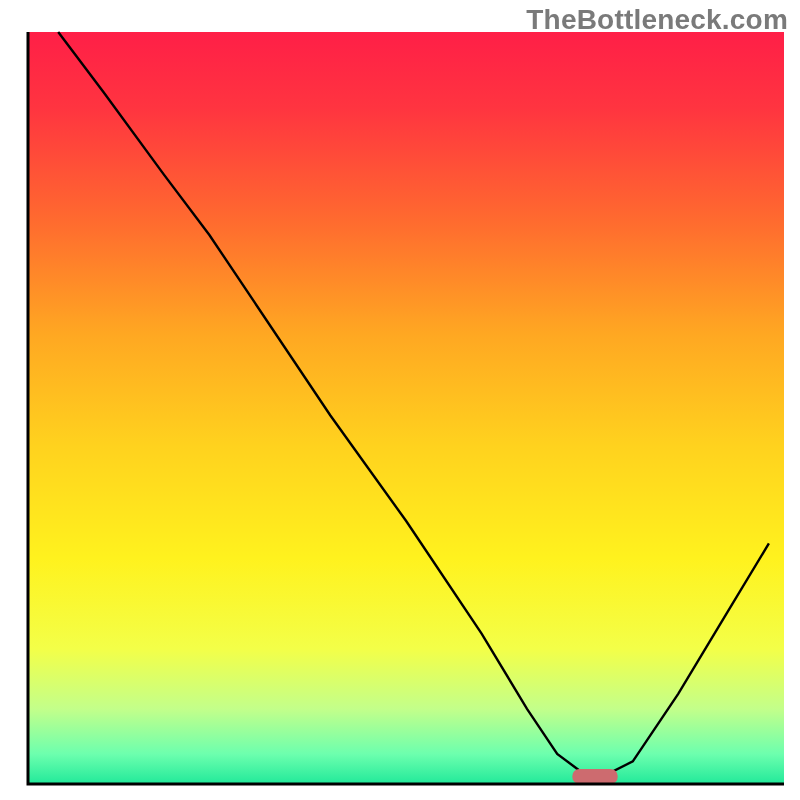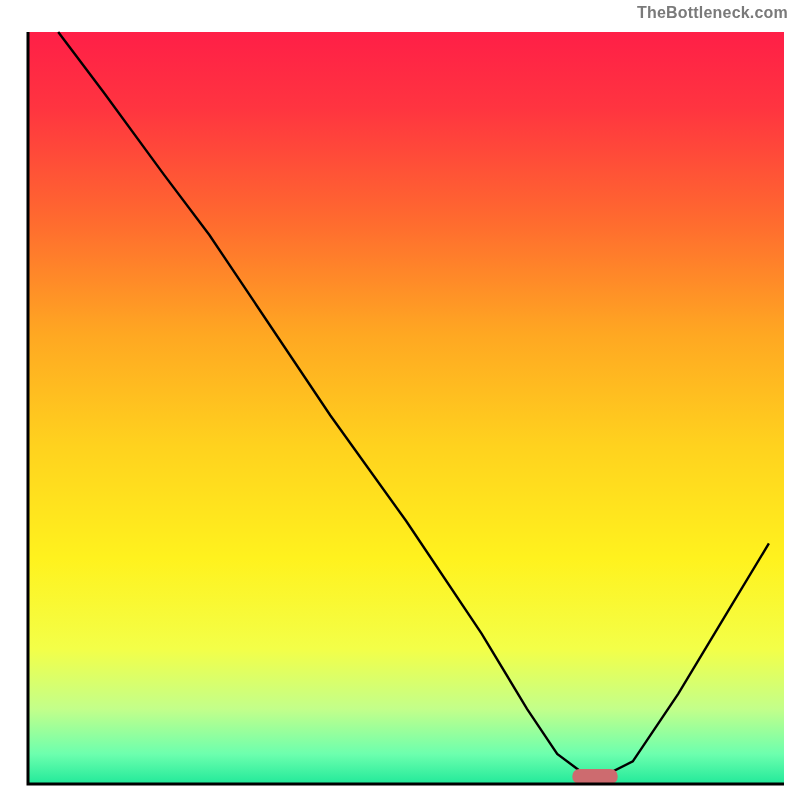--- a/index.html
+++ b/index.html
@@ -13,21 +13,21 @@
   }
   .canvas {
     position: relative;
     width: 800px;
     height: 800px;
   }
   .watermark {
     position: absolute;
     top: 4px;
     right: 12px;
-    font-size: 16px;
+    font-size: 28px;
     font-weight: 600;
     color: #7a7a7a;
     letter-spacing: 0.2px;
     user-select: none;
   }
   svg {
     display: block;
   }
 </style>
 </head>

